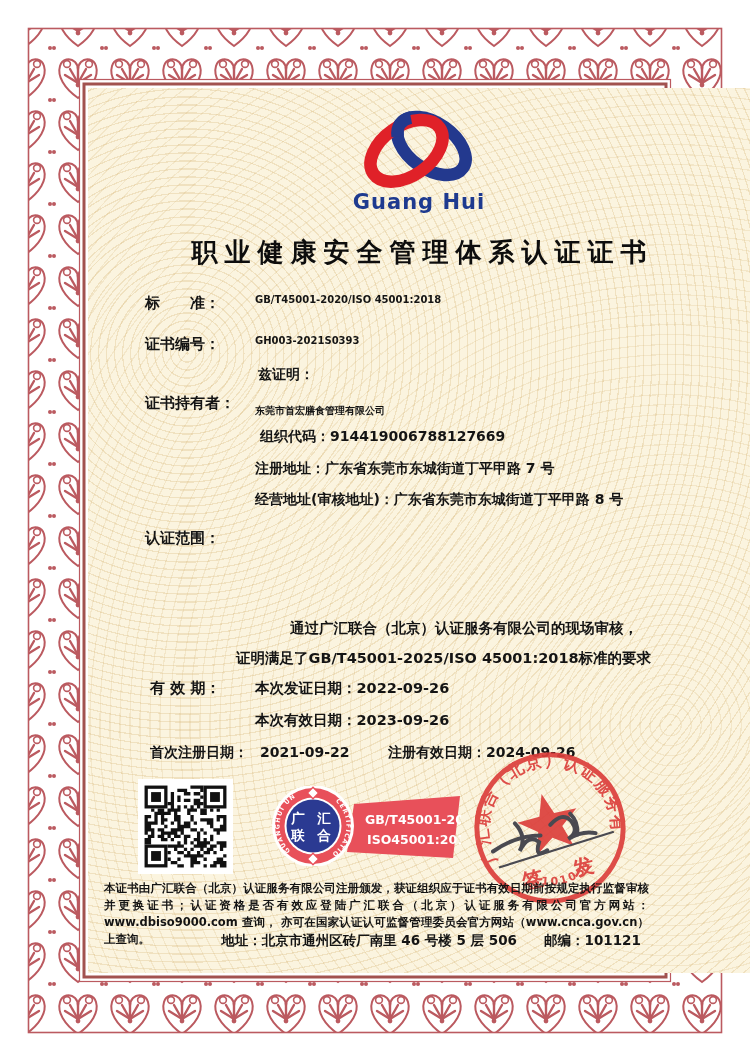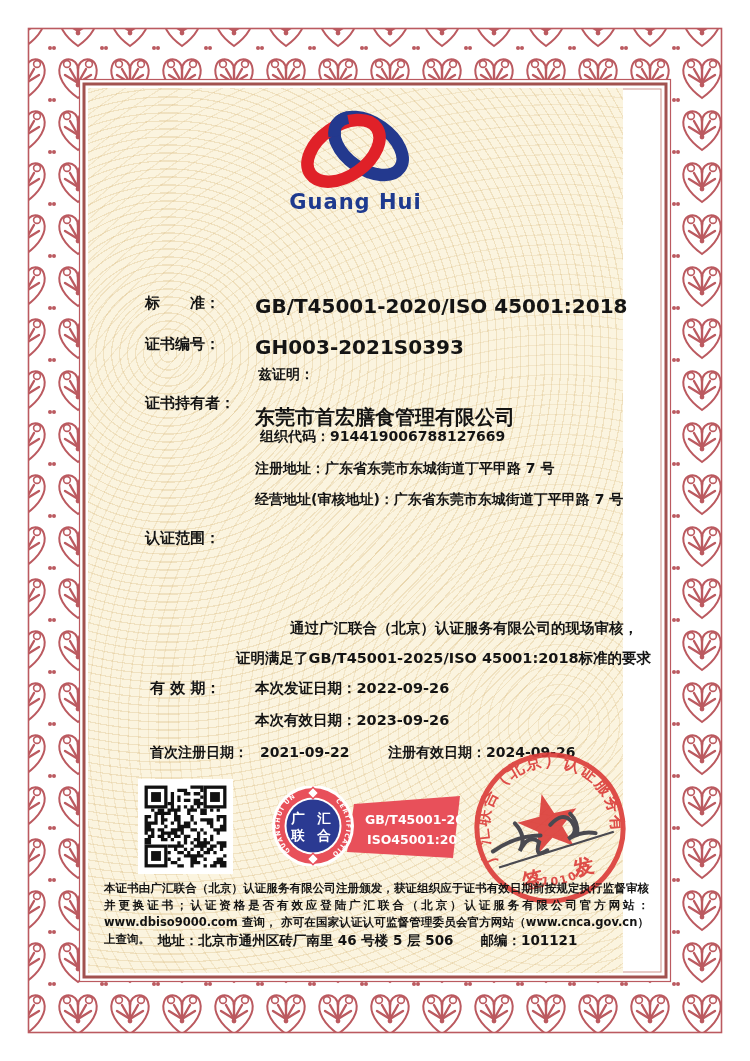--- a/index.html
+++ b/index.html
@@ -1,30 +1,30 @@
 <!DOCTYPE html>
 <html><head>
 <meta charset="utf-8">
 <style>
   html,body{margin:0;padding:0;background:#ffffff;}
   .cert{position:relative;width:750px;height:1061px;background:#ffffff;overflow:hidden;
         font-family:"DejaVu Sans","Liberation Sans",sans-serif;color:#141414;}
   .border-svg{position:absolute;left:0;top:0;}
-  .content{position:absolute;left:88px;top:88px;width:535px;height:885px;
+  .content{position:absolute;left:88px;top:88px;width:662px;height:885px;
     background:
       repeating-radial-gradient(circle at 15% 30%, rgba(214,181,118,.30) 0 1.2px, rgba(0,0,0,0) 1.2px 8px),
       repeating-radial-gradient(circle at 88% 72%, rgba(214,181,118,.22) 0 1.2px, rgba(0,0,0,0) 1.2px 10px),
       #fbf4df;}
   .abs{position:absolute;}
   .center{left:0;width:100%;text-align:center;}
   .logo-wrap{top:10px;}
   .brand{top:102px;font-size:21px;font-weight:700;color:#1e3a8f;letter-spacing:1px;}
   .title{top:147px;font-size:26px;font-weight:700;color:#0d0d0d;letter-spacing:7px;text-indent:7px;}
   .lbl{font-size:15px;font-weight:700;white-space:nowrap;}
-  .val{font-size:20px;font-weight:700;white-space:nowrap;}
+  .val{font-size:10px;font-weight:700;white-space:nowrap;}
   .sub{font-size:14px;font-weight:700;white-space:nowrap;}
   .audit{font-size:14.5px;font-weight:700;white-space:nowrap;}
   .footer{top:792px;left:16px;width:545px;font-size:11.5px;font-weight:700;line-height:17px;text-align:justify;}
   .address{top:844px;font-size:13.5px;font-weight:700;padding-left:12px;}
   .qr{left:50px;top:691px;}
   .badge{left:178px;top:698px;}
   .seal{left:367px;top:645px;opacity:.92;}
 </style>
 </head>
 <body>
@@ -66,35 +66,36 @@
         <g transform="rotate(-35 62 55)">
           <ellipse cx="62" cy="55" rx="42" ry="26" fill="none" stroke="#e02128" stroke-width="13"></ellipse>
         </g>
         <g transform="rotate(35 88 50)">
           <path d="M53.4 62 A 40 24 0 0 1 53.4 38" fill="none" stroke="#23398e" stroke-width="13"></path>
         </g>
       </svg>
     </div>
     <div class="abs center brand">Guang Hui</div>
 
+    <div class="abs center title">职业健康安全管理体系认证证书</div>
 
     <div class="abs lbl" style="left:57px;top:206px;">标　　准：</div>
     <div class="abs val" style="left:167px;top:206px;">GB/T45001-2020/ISO 45001:2018</div>
 
     <div class="abs lbl" style="left:57px;top:247px;">证书编号：</div>
     <div class="abs val" style="left:167px;top:247px;">GH003-2021S0393</div>
 
     <div class="abs sub" style="left:170px;top:278px;">兹证明：</div>
 
     <div class="abs lbl" style="left:57px;top:306px;">证书持有者：</div>
     <div class="abs val" style="left:167px;top:306px;margin-top:10px;">东莞市首宏膳食管理有限公司</div>
 
     <div class="abs sub" style="left:172px;top:340px;">组织代码：914419006788127669</div>
     <div class="abs sub" style="left:167px;top:372px;">注册地址：广东省东莞市东城街道丁平甲路 7 号</div>
-    <div class="abs sub" style="left:167px;top:403px;">经营地址(审核地址)：广东省东莞市东城街道丁平甲路 7 号</div>
+    <div class="abs sub" style="left:167px;top:403px;">经营地址(审核地址)：广东省东莞市东城街道丁平甲路 8 号</div>
 
     <div class="abs lbl" style="left:57px;top:441px;">认证范围：</div>
 
     <div class="abs audit" style="left:158px;top:531px;margin-left:44px;">通过广汇联合（北京）认证服务有限公司的现场审核，</div>
     <div class="abs audit" style="left:148px;top:561px;">证明满足了GB/T45001-2025/ISO 45001:2018标准的要求</div>
 
     <div class="abs lbl" style="left:62px;top:591px;">有 效 期：</div>
     <div class="abs val" style="left:167px;top:591px;font-size:14.5px;">本次发证日期：2022-09-26</div>
     <div class="abs val" style="left:167px;top:623px;font-size:14.5px;">本次有效日期：2023-09-26</div>
 

